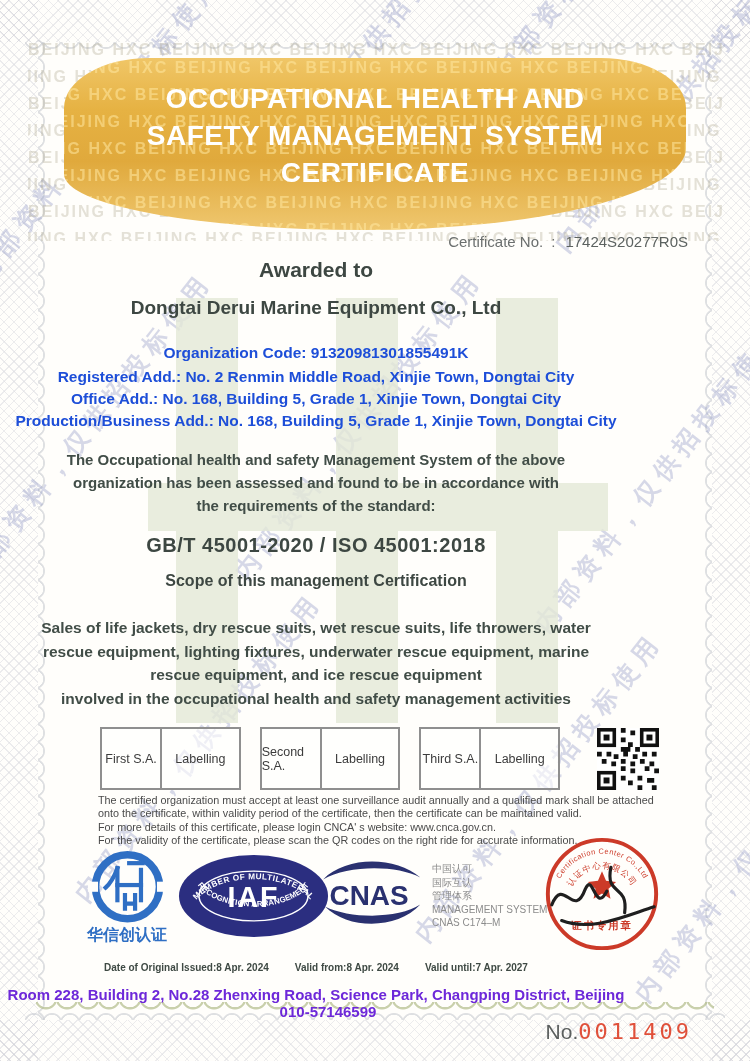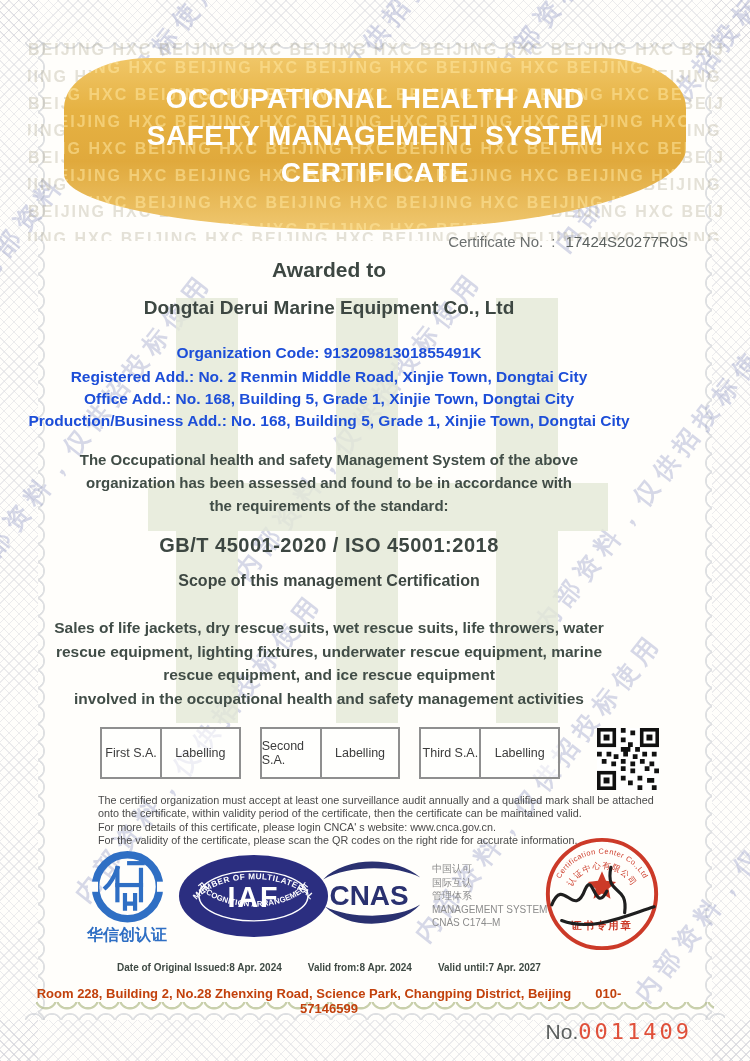--- a/index.html
+++ b/index.html
@@ -77,39 +77,39 @@
     line-height:27px; color:rgba(255,231,160,.55);
   }
   .banner-wm .row:nth-child(even) { margin-left:-40px; }
   .banner-title {
     position:relative; z-index:1; padding-top:22px; text-align:center;
     color:#ffffff; font-weight:bold; font-size:28px; line-height:37px; letter-spacing:.5px;
   }
 
   
   .abs { position:absolute; z-index:2; }
-  .center { left:17px; width:624px; text-align:center; }
+  .center { left:4px; width:624px; text-align:center; }
   .cert-no { top:233px; right:62px; font-size:15px; color:#6b6f6e; z-index:2; position:absolute; }
   .cert-no .val { color:#5c6260; margin-left:10px; }
   .cert-no .sep { margin-left:8px; }
   .awarded   { top:258px; font-size:21px; font-weight:bold; color:#3d4742; }
   .company   { top:297px; font-size:19px; font-weight:bold; color:#3d4742; }
   .orgline   { font-size:15.5px; font-weight:bold; color:#1d4ed8; }
   .org-code  { top:344px; }
   .org-reg   { top:368px; }
   .org-off   { top:390px; }
   .org-prod  { top:412px; }
   .statement { top:448px; font-size:15px; font-weight:bold; line-height:23px; color:#414d47; }
   .standard  { top:534px; font-size:20px; font-weight:bold; letter-spacing:.5px; color:#3d4742; }
   .scope-h   { top:572px; font-size:16px; font-weight:bold; color:#3d4742; }
   .scope-t   { top:616px; font-size:15.5px; font-weight:bold; line-height:23.5px; color:#414d47; }
 
   
   .audit { position:absolute; left:100px; top:727px; width:460px; display:flex; gap:19px; z-index:2; }
-  .audit .tbl { flex:1; height:52px; border:2px solid #8f8f8f; display:flex; background:rgba(255,255,255,.6); }
+  .audit .tbl { flex:1; height:63px; border:2px solid #8f8f8f; display:flex; background:rgba(255,255,255,.6); }
   .audit .cell { display:flex; align-items:center; justify-content:center; font-size:12.5px; color:#3c3c3c; }
   .audit .stage { width:44%; border-right:2px solid #8f8f8f; }
   .audit .mark  { width:56%; }
 
   .qr { position:absolute; left:597px; top:728px; width:62px; height:62px; z-index:2; }
 
   .notes { position:absolute; left:98px; top:794px; width:566px; z-index:2;
            font-size:10.8px; line-height:13.4px; color:#4a4a4a; }
 
   
@@ -118,21 +118,21 @@
               font-size:16px; font-weight:bold; color:#2f6fc4; z-index:2; }
   .iaf-logo { position:absolute; left:176px; top:853px; z-index:2; }
   .cnas-logo{ position:absolute; left:310px; top:856px; z-index:2; }
   .cnas-blk { position:absolute; left:432px; top:862px; width:140px; z-index:2;
               font-size:10px; line-height:13.5px; color:#8c8c8c; }
   .seal     { position:absolute; left:538px; top:830px; z-index:3; }
 
   
   .dates { top:962px; font-size:10px; font-weight:bold; color:#3f4a44; }
   .dates span.gap { display:inline-block; width:26px; }
-  .addr  { top:986px; font-size:13px; font-weight:bold; color:#c2410c; }
+  .addr  { top:986px; font-size:15px; font-weight:bold; color:#6d28d9; }
   .addr span.gap { display:inline-block; width:24px; }
   .serial { position:absolute; top:1019px; right:58px; z-index:3; }
   .serial .pfx { font-size:21px; color:#5b5f5e; }
   .serial .num { font-size:22px; color:#e0503a; letter-spacing:3px; font-family:"DejaVu Sans Mono", monospace; }
 </style>
 </head>
 <body>
 
 <div id="page">
 

